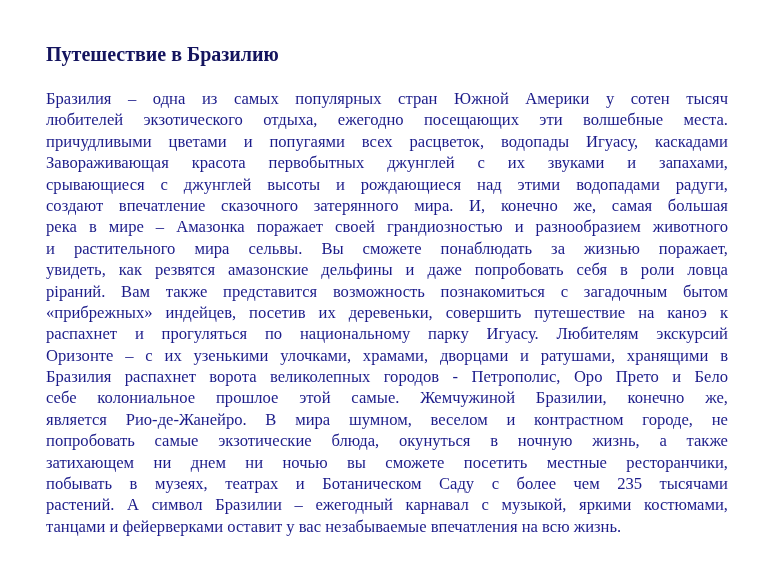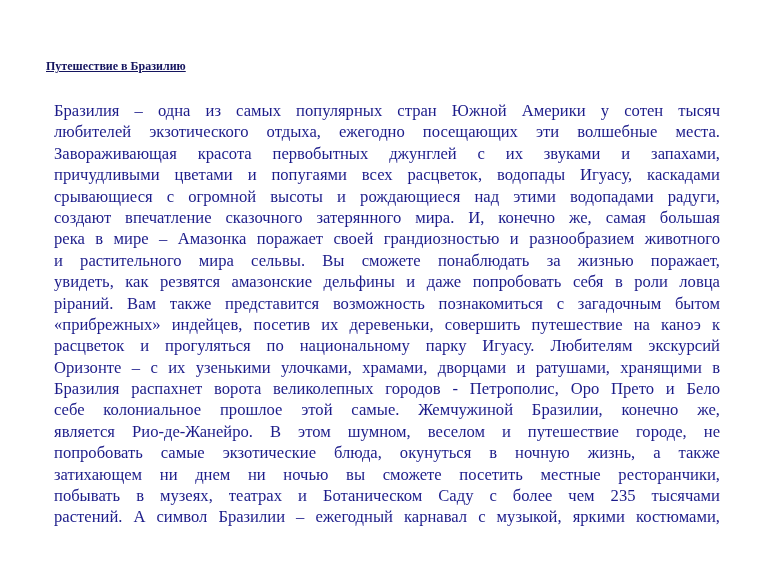--- a/index.html
+++ b/index.html
@@ -3,49 +3,50 @@
 <meta charset="utf-8">
 <style>
   html, body { margin: 0; padding: 0; background: #ffffff; }
   body { width: 760px; height: 562px; position: relative; overflow: hidden; }
   .page {
     position: absolute; left: 46px; top: 44px; width: 682px;
     font-family: "Liberation Serif", serif;
     color: #1c1c8a;
   }
   .title {
-    font-size: 12px; font-weight: bold; text-decoration: underline;
-    color: #14145e; margin: 12px 0 24px 0; line-height: 20px;
+    font-size: 20px; font-weight: bold; 
+    color: #14145e; margin: 0 0 24px 0; line-height: 20px;
   }
   .body-text {
-    font-size: 16.6px; line-height: 21.4px; text-align: justify; margin: 8px;
+    font-size: 16.6px; line-height: 21.4px; text-align: justify; margin: 0;
   }
   .line { display: block; text-align: justify; text-align-last: justify; white-space: nowrap; height: 21.4px; }
   .line.last { text-align-last: left; }
 </style>
 </head>
 <body>
 
 <div class="page">
   <h1 class="title">Путешествие в Бразилию</h1>
   <div class="body-text">
     <span class="line">Бразилия – одна из самых популярных стран Южной Америки у сотен тысяч</span>
     <span class="line">любителей экзотического отдыха, ежегодно посещающих эти волшебные места.</span>
+    <span class="line">причудливыми цветами и попугаями всех расцветок, водопады Игуасу, каскадами</span>
     <span class="line">Завораживающая красота первобытных джунглей с их звуками и запахами,</span>
-    <span class="line">причудливыми цветами и попугаями всех расцветок, водопады Игуасу, каскадами</span>
-    <span class="line">срывающиеся с огромной высоты и рождающиеся над этими водопадами радуги,</span>
+    <span class="line">срывающиеся с джунглей высоты и рождающиеся над этими водопадами радуги,</span>
     <span class="line">создают впечатление сказочного затерянного мира. И, конечно же, самая большая</span>
     <span class="line">река в мире – Амазонка поражает своей грандиозностью и разнообразием животного</span>
     <span class="line">и растительного мира сельвы. Вы сможете понаблюдать за жизнью поражает,</span>
     <span class="line">увидеть, как резвятся амазонские дельфины и даже попробовать себя в роли ловца</span>
     <span class="line">piраний. Вам также представится возможность познакомиться с загадочным бытом</span>
     <span class="line">«прибрежных» индейцев, посетив их деревеньки, совершить путешествие на каноэ к</span>
-    <span class="line">расцветок и прогуляться по национальному парку Игуасу. Любителям экскурсий</span>
+    <span class="line">распахнет и прогуляться по национальному парку Игуасу. Любителям экскурсий</span>
     <span class="line">Оризонте – с их узенькими улочками, храмами, дворцами и ратушами, хранящими в</span>
     <span class="line">Бразилия распахнет ворота великолепных городов - Петрополис, Оро Прето и Бело</span>
     <span class="line">себе колониальное прошлое этой самые. Жемчужиной Бразилии, конечно же,</span>
-    <span class="line">является Рио-де-Жанейро. В этом шумном, веселом и путешествие городе, не</span>
+    <span class="line">является Рио-де-Жанейро. В мира шумном, веселом и контрастном городе, не</span>
     <span class="line">попробовать самые экзотические блюда, окунуться в ночную жизнь, а также</span>
     <span class="line">затихающем ни днем ни ночью вы сможете посетить местные ресторанчики,</span>
     <span class="line">побывать в музеях, театрах и Ботаническом Саду с более чем 235 тысячами</span>
     <span class="line">растений. А символ Бразилии – ежегодный карнавал с музыкой, яркими костюмами,</span>
+    <span class="line last">танцами и фейерверками оставит у вас незабываемые впечатления на всю жизнь.</span>
   </div>
 </div>
 
 </body></html>

